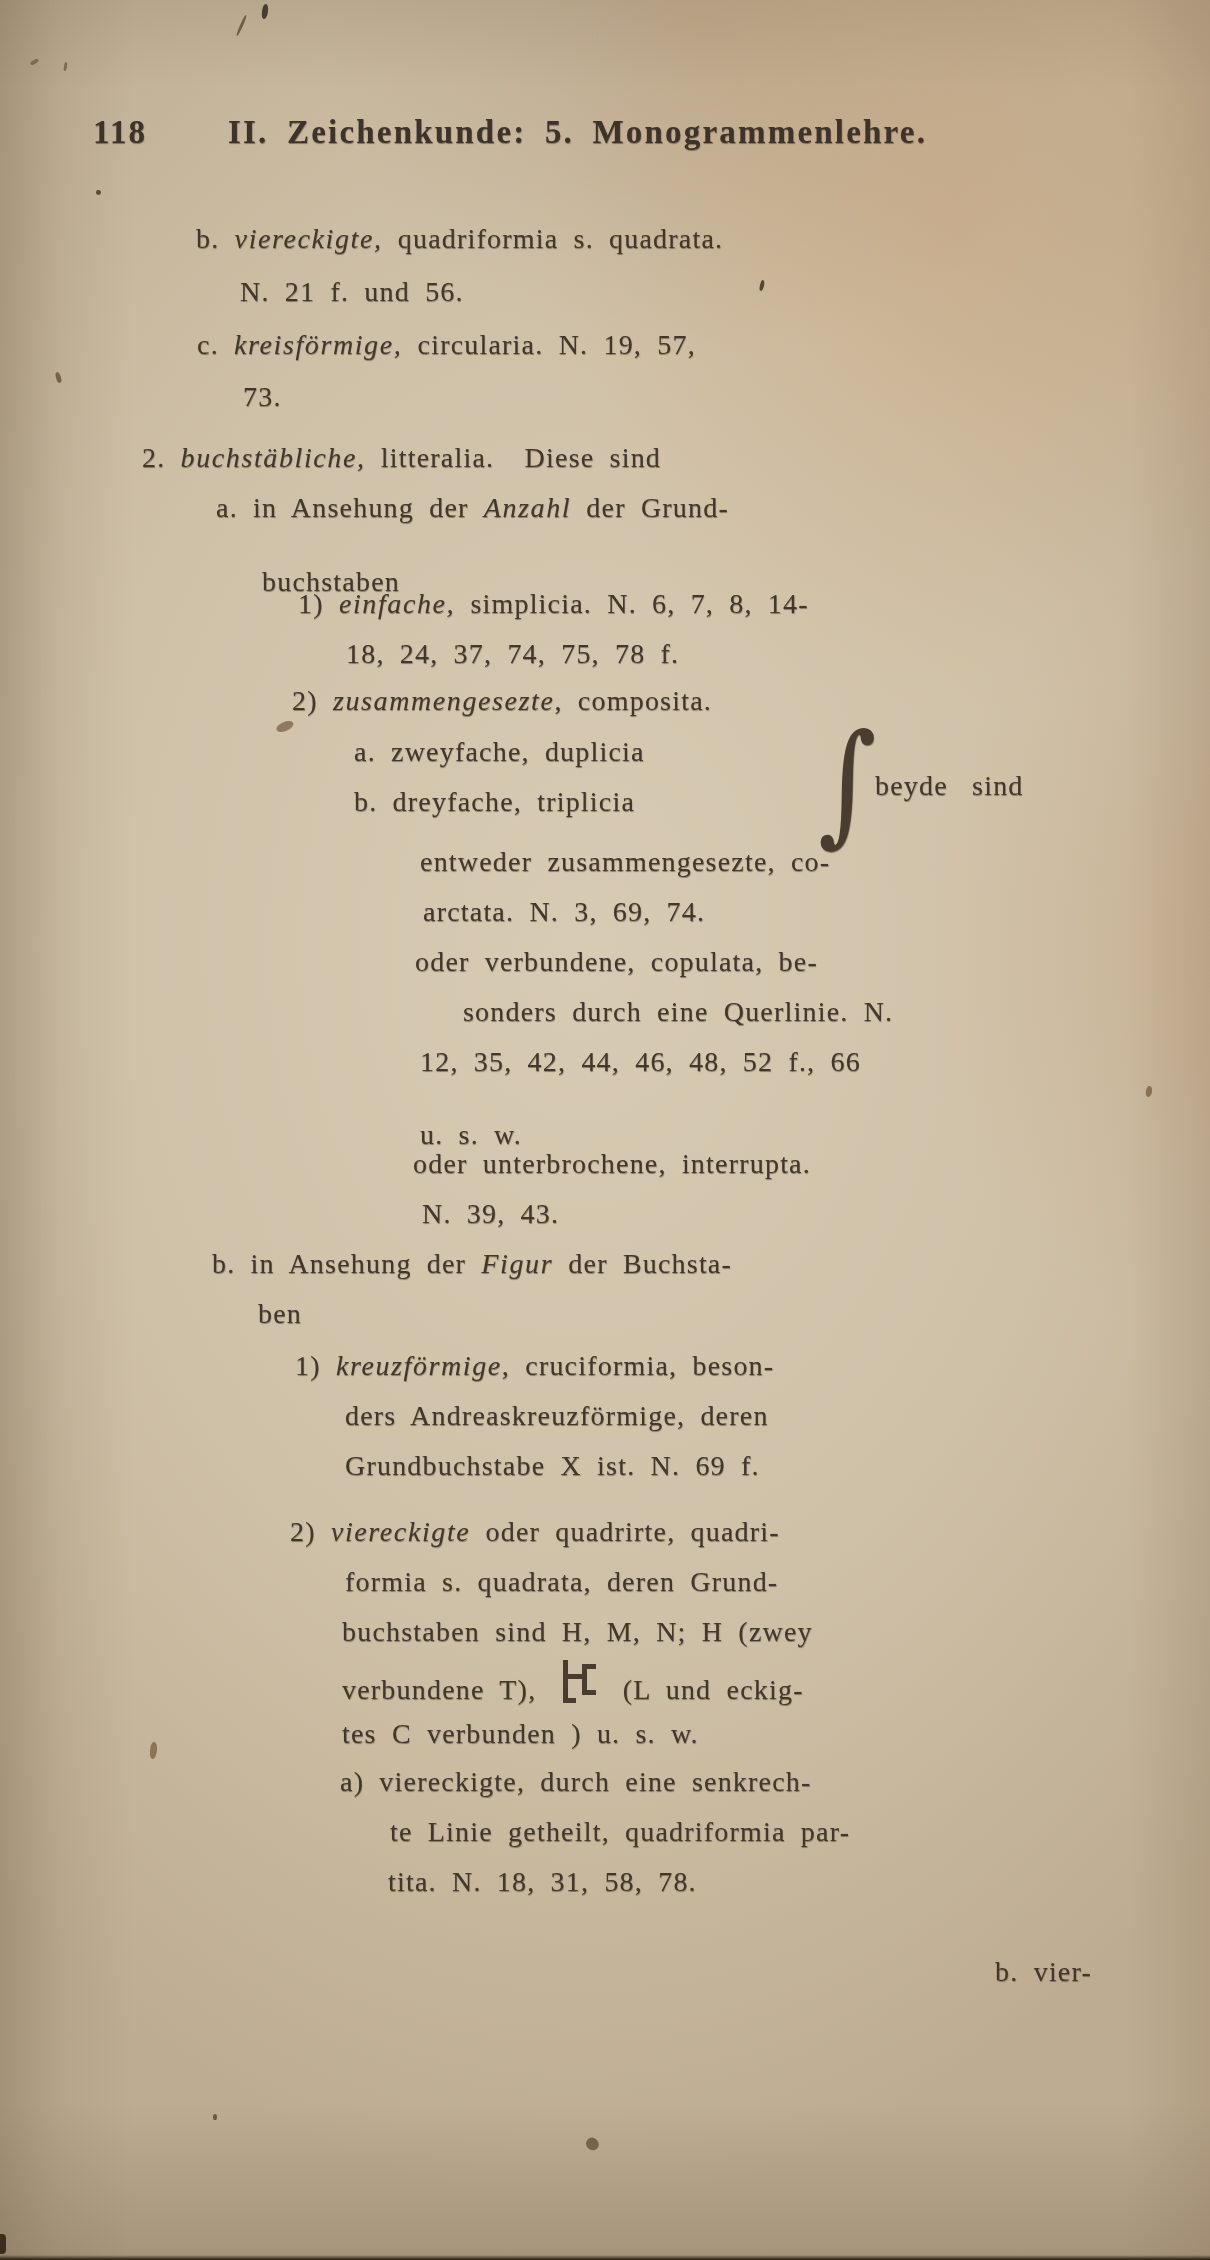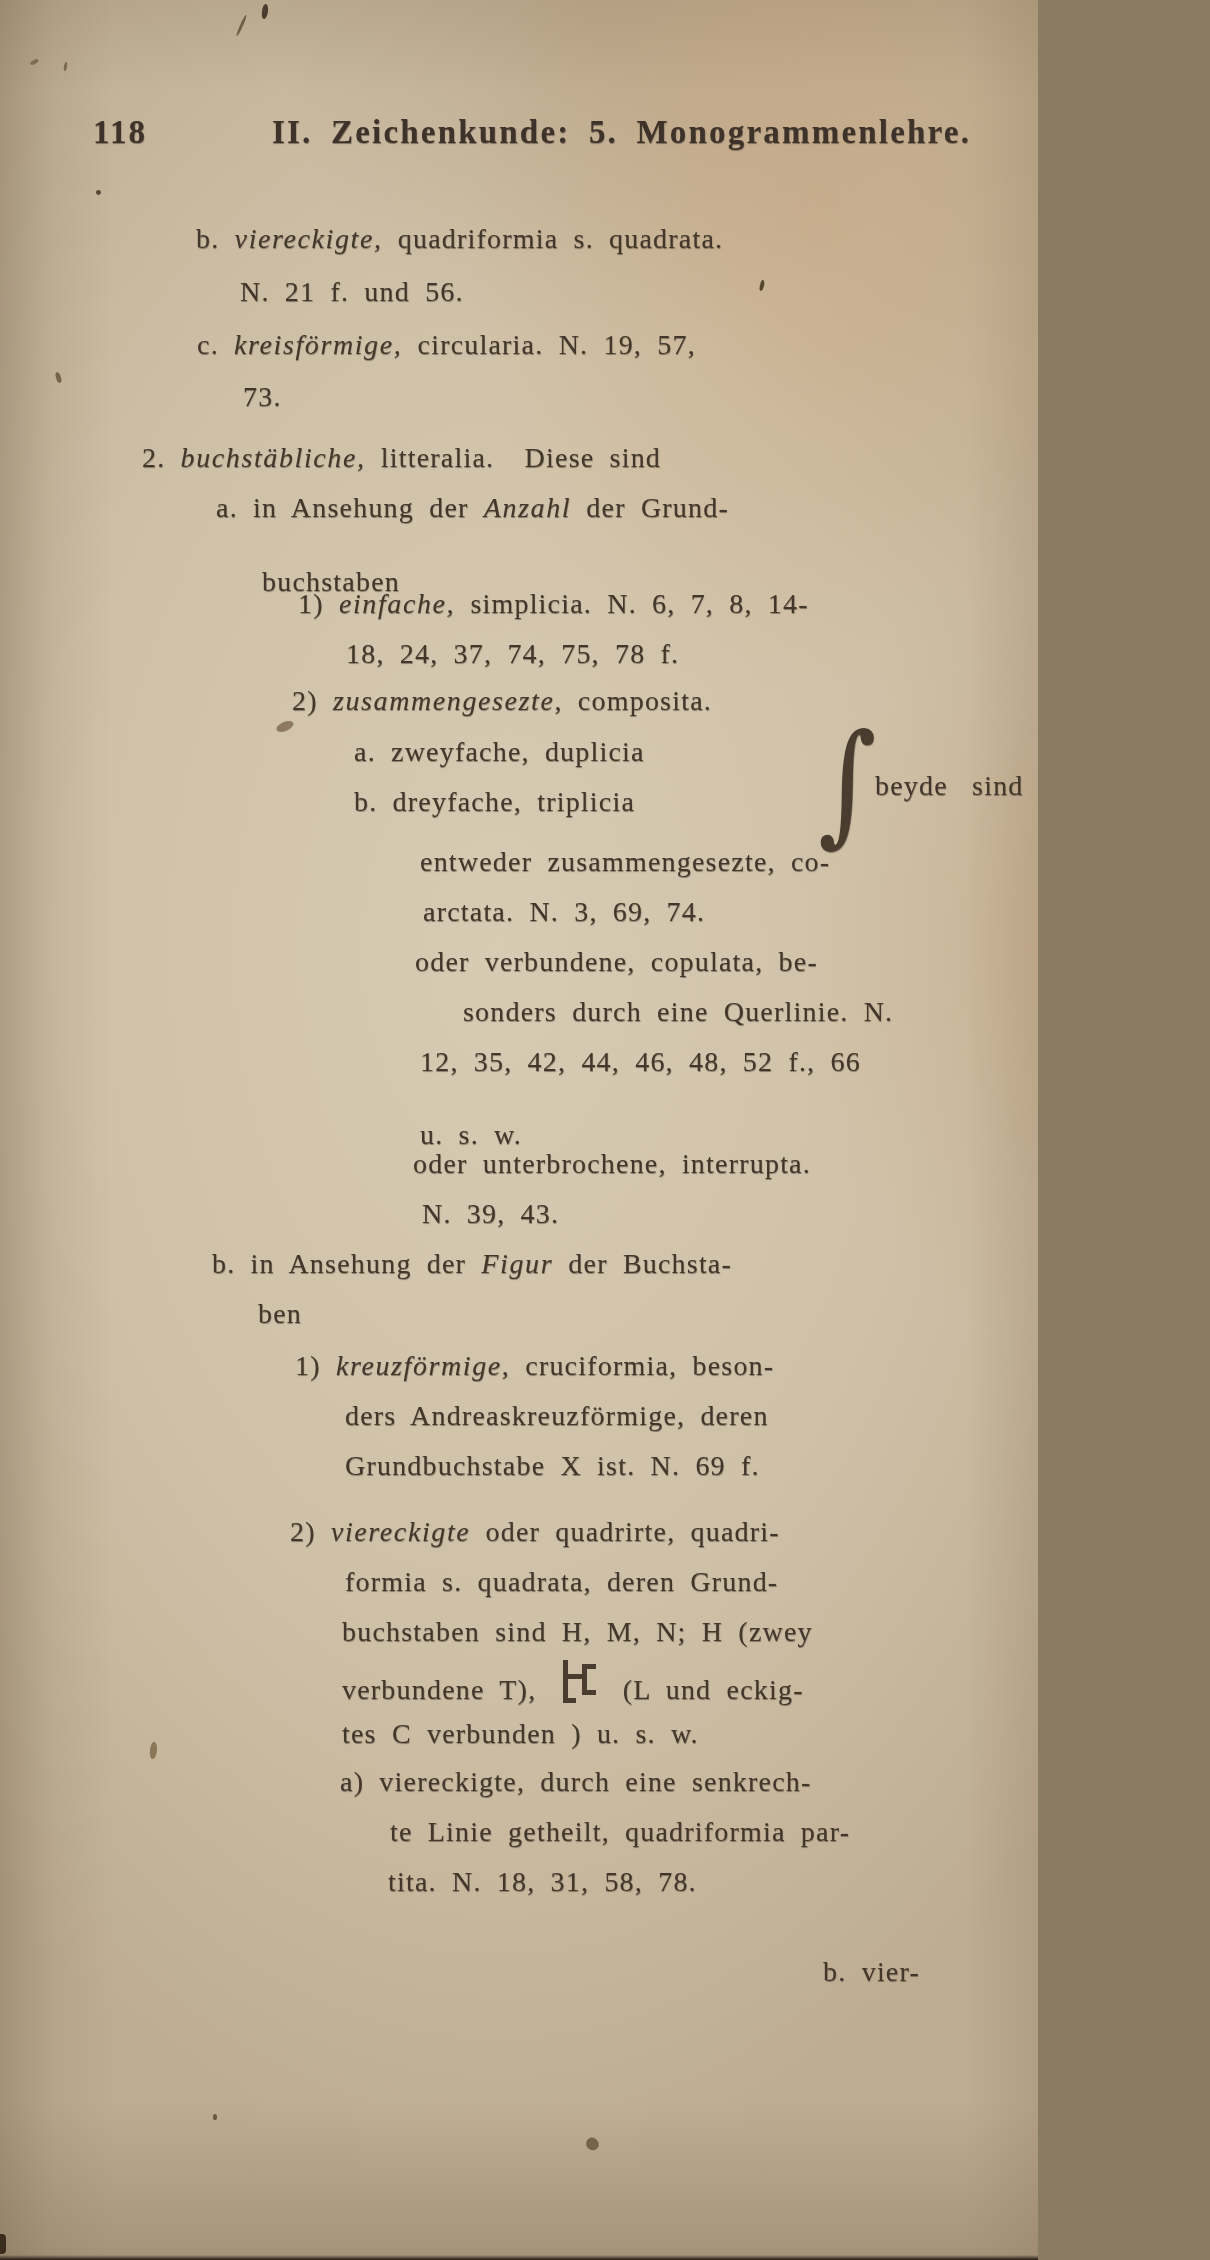--- a/index.html
+++ b/index.html
@@ -1,17 +1,17 @@
 <!DOCTYPE html>
 <html><head>
 <meta charset="utf-8">
 <style>
   html,body{margin:0;padding:0;background:#8a7b63;}
   .page{
-    position:relative;width:1038px;height:2260px;overflow:hidden;
+    position:relative;width:1210px;height:2260px;overflow:hidden;
     background:
       radial-gradient(48% 30% at 79% 10%, rgba(198,148,100,0.30), rgba(198,148,100,0) 72%),
       radial-gradient(34% 24% at 100% 42%, rgba(188,142,100,0.22), rgba(188,142,100,0) 72%),
       radial-gradient(42% 20% at 58% 1%, rgba(152,122,90,0.22), rgba(152,122,90,0) 75%),
       linear-gradient(90deg, rgba(108,90,66,0.32), rgba(108,90,66,0.10) 5%, rgba(108,90,66,0) 11%),
       linear-gradient(270deg, rgba(130,105,78,0.20), rgba(130,105,78,0) 7%),
       linear-gradient(0deg, rgba(112,92,68,0.30), rgba(112,92,68,0) 7%),
       linear-gradient(180deg, rgba(124,104,76,0.16), rgba(124,104,76,0) 4%),
       radial-gradient(75% 55% at 48% 42%, #d8cbb3 0%, #cfc1a8 55%, #bdac91 100%);
     font-family:"Liberation Serif","DejaVu Serif",serif;
@@ -38,21 +38,21 @@
     background:linear-gradient(0deg,#221a11 0%, rgba(34,26,17,0.45) 55%, rgba(34,26,17,0) 100%);
   }
   .left-nub{position:absolute;left:0;top:2234px;width:6px;height:20px;background:#3a2d1f;border-radius:0 4px 4px 0;}
 </style>
 </head>
 <body>
 
 <div class="page">
 
   <div class="line hdr" style="left:93px;top:108px;">118</div>
-  <div class="line hdr" style="left:228px;top:108px;margin-left:44px;">II. Zeichenkunde: 5. Monogrammenlehre.</div>
+  <div class="line hdr" style="left:228px;top:108px;">II. Zeichenkunde: 5. Monogrammenlehre.</div>
 
   <div class="line" style="left:196px;top:215px;"><span>b. </span><span class="em">viereckigte,</span><span> quadriformia s. quadrata.</span></div>
   <div class="line" style="left:240px;top:268px;"><span>N. 21 f. und 56.</span></div>
   <div class="line" style="left:197px;top:321px;"><span>c. </span><span class="em">kreisförmige,</span><span> circularia. N. 19, 57,</span></div>
   <div class="line" style="left:243px;top:373px;"><span>73.</span></div>
   <div class="line" style="left:142px;top:434px;"><span>2. </span><span class="em">buchstäbliche,</span><span> litteralia.  Diese sind</span></div>
   <div class="line" style="left:216px;top:484px;"><span>a. in Ansehung der </span><span class="em">Anzahl</span><span> der Grund-</span></div>
   <div class="line" style="left:262px;top:558px;"><span>buchstaben</span></div>
   <div class="line" style="left:298px;top:580px;"><span>1) </span><span class="em">einfache,</span><span> simplicia. N. 6, 7, 8, 14-</span></div>
   <div class="line" style="left:346px;top:630px;"><span>18, 24, 37, 74, 75, 78 f.</span></div>

